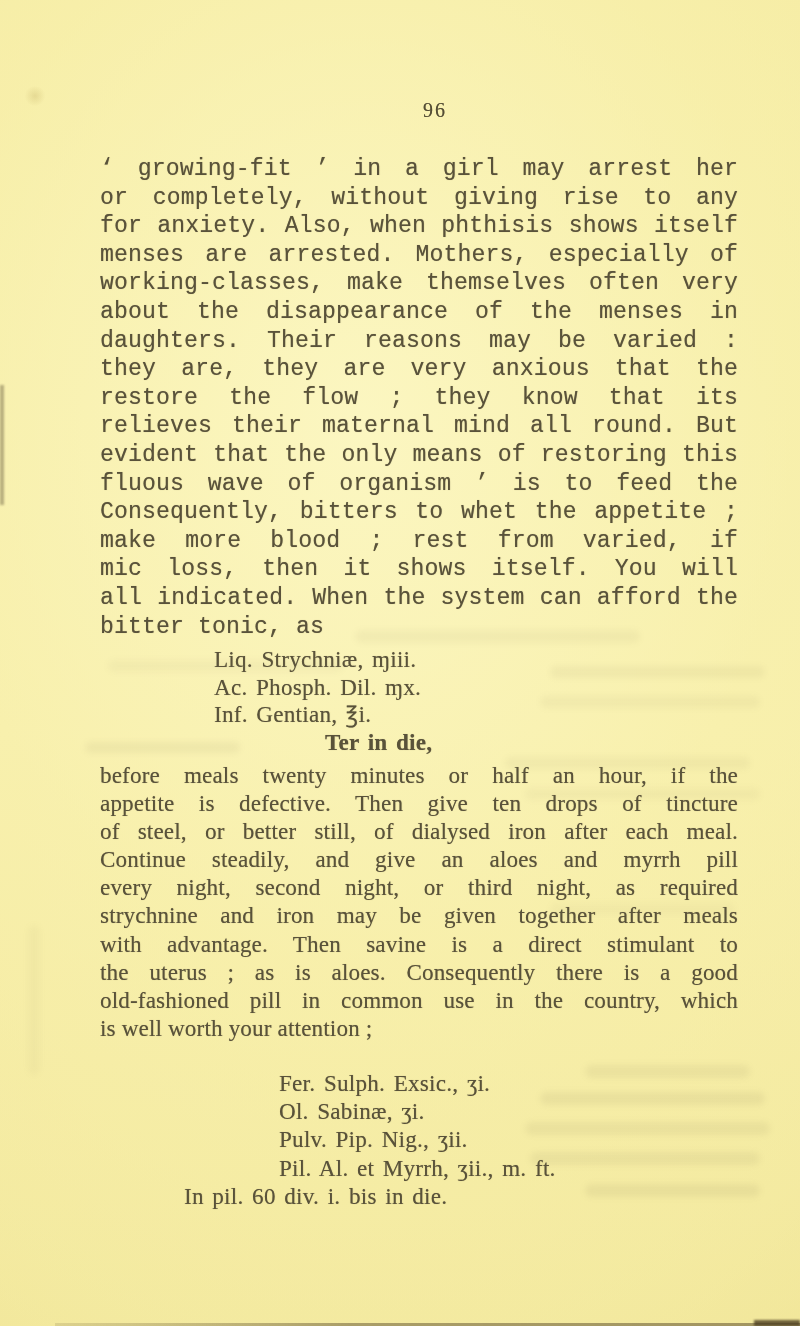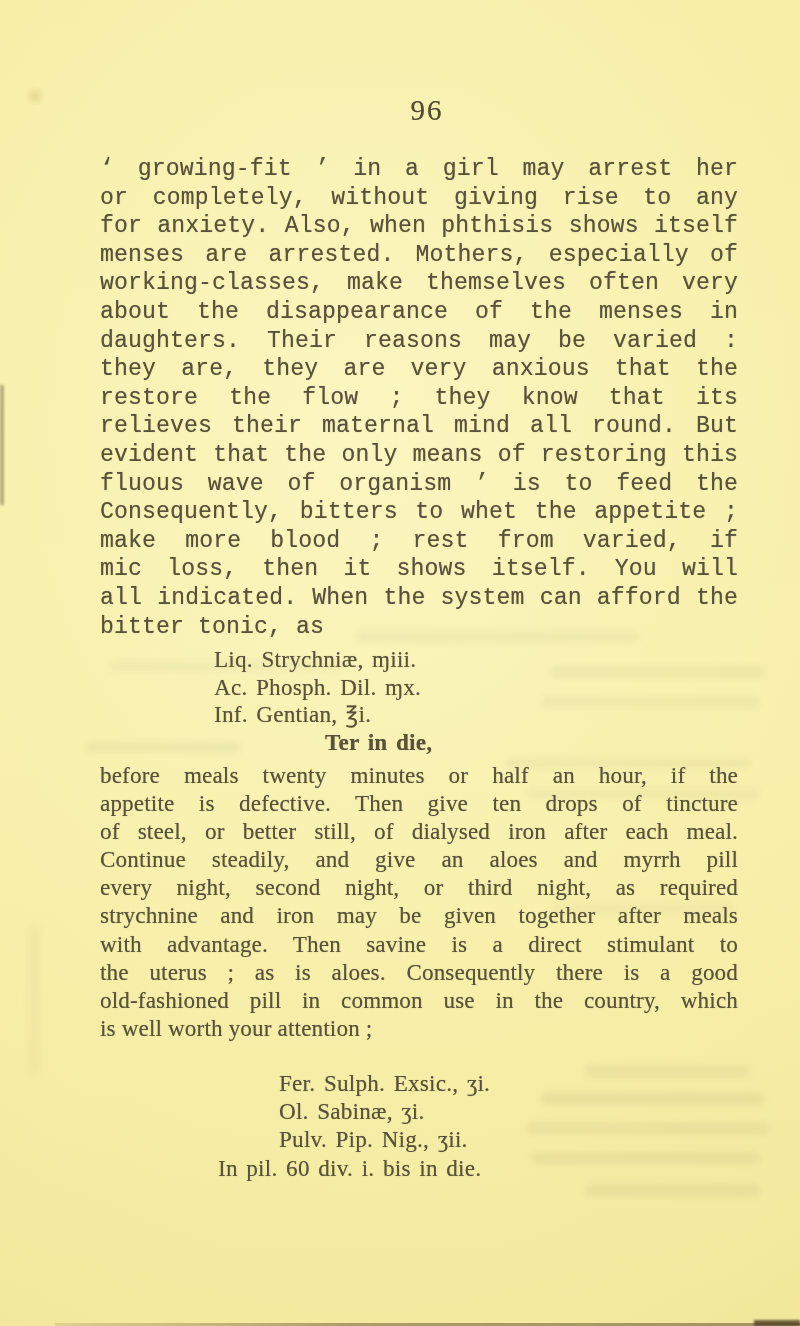--- a/index.html
+++ b/index.html
@@ -24,24 +24,24 @@
   
   .textcol {
     position: absolute;
     left: 100px;
     width: 638px;
     top: 0;
   }
   .pagenum {
     position: absolute;
     top: 96px;
-    left: 8px;
+    left: 16px;
     width: 638px;
     text-align: center;
-    font-size: 29px;
+    font-size: 20px;
     line-height: 28px;
     letter-spacing: 2px;
     color: #544d35;
     text-shadow: 0 0 0.6px rgba(84,77,53,0.65);
   }
   .para {
     position: absolute;
     left: 0;
     width: 638px;
     font-size: 23px;
@@ -71,21 +71,21 @@
     letter-spacing: 0.3px;
     word-spacing: 2.5px;
     color: #59523a;
     text-shadow: 0.2px 0.2px 0.7px rgba(80,73,50,0.55);
   }
   .rx1 { top: 646px; }
   .rx1 .tline { line-height: 27.6px; height: 27.6px; margin-left: 114px; }
   .rx1 .rx-dir { line-height: 27.6px; margin-left: 225px; font-weight: bold; }
   .rx2 { top: 1070px; }
   .rx2 .tline { line-height: 28.2px; height: 28.2px; margin-left: 179px; }
-  .rx2 .rx-dir { line-height: 28.2px; margin-left: 118px; }
+  .rx2 .rx-dir { line-height: 28.2px; margin-left: 84px; }
   
   .ghost {
     position: absolute;
     background: #8d8257;
     border-radius: 7px;
     filter: blur(3px);
     pointer-events: none;
   }
   .binding-shadow {
     position: absolute;
@@ -165,20 +165,21 @@
         <div class="tline">the uterus ; as is aloes.  Consequently there is a good</div>
         <div class="tline">old-fashioned pill in common use in the country, which</div>
         <div class="tline">is well worth your attention ;</div>
       </div>
 
     <div class="rx rx2">
       <div class="rx-lines">
           <div class="tline">Fer. Sulph. Exsic., ʒi.</div>
           <div class="tline">Ol. Sabinæ, ʒi.</div>
           <div class="tline">Pulv. Pip. Nig., ʒii.</div>
+          <div class="tline">Pil. Al. et Myrrh, ʒii., m. ft.</div>
         </div>
       <div class="rx-dir">In pil. 60 div. i. bis in die.</div>
     </div>
 
   </div>
 
   <div class="ghost" style="left:355px; top:630px; width:285px; height:13px; opacity:.07;"></div>
   <div class="ghost" style="left:108px; top:660px; width:235px; height:12px; opacity:.06;"></div>
   <div class="ghost" style="left:550px; top:666px; width:215px; height:12px; opacity:.08;"></div>
   <div class="ghost" style="left:540px; top:696px; width:220px; height:12px; opacity:.07;"></div>

